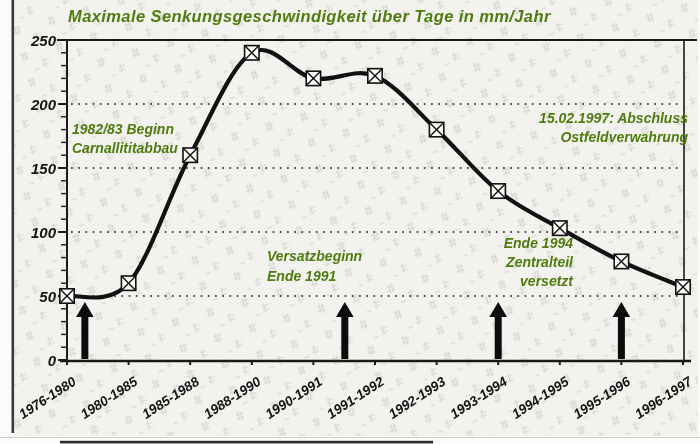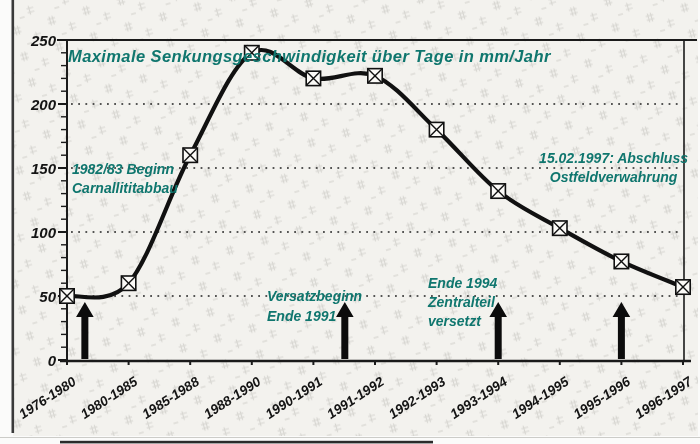--- a/index.html
+++ b/index.html
@@ -1,25 +1,25 @@
 <!DOCTYPE html>
 <html><head>
 <meta charset="utf-8">
 <style>
   html,body{margin:0;padding:0;}
   body{font-family:"Liberation Sans",sans-serif;}
   #scan{position:relative;width:700px;height:444px;background:#fbfbfa;overflow:hidden;}
   #scan svg{position:absolute;left:0;top:0;}
-  .overlay{position:absolute;color:#0f766e;margin-top:40px;}
+  .overlay{position:absolute;color:#4d7c0f;}
   #chart-title{left:68px;top:7px;font:italic 700 16.5px/1.2 "Liberation Sans",sans-serif;letter-spacing:.4px;white-space:nowrap;}
   .ann{font:italic 700 14px/19px "Liberation Sans",sans-serif;white-space:pre-line;}
   #ann-beginn{left:72px;top:120px;text-align:left;}
-  #ann-abschluss{right:12px;top:109px;text-align:center;}
+  #ann-abschluss{right:12px;top:109px;text-align:right;}
   #ann-versatz{left:267px;width:158px;top:246px;text-align:left;line-height:20px;}
-  #ann-ende94{left:428px;width:145px;top:234px;text-align:left;}
+  #ann-ende94{left:428px;width:145px;top:234px;text-align:right;}
   .ytick{font:italic 700 15px "Liberation Sans",sans-serif;fill:#141414;}
   .xtick{font:italic 700 13.5px "Liberation Sans",sans-serif;fill:#141414;}
 </style>
 </head>
 <body>
 
 <div id="scan">
 
   <svg width="700" height="444" viewBox="0 0 700 444">
     <defs>

